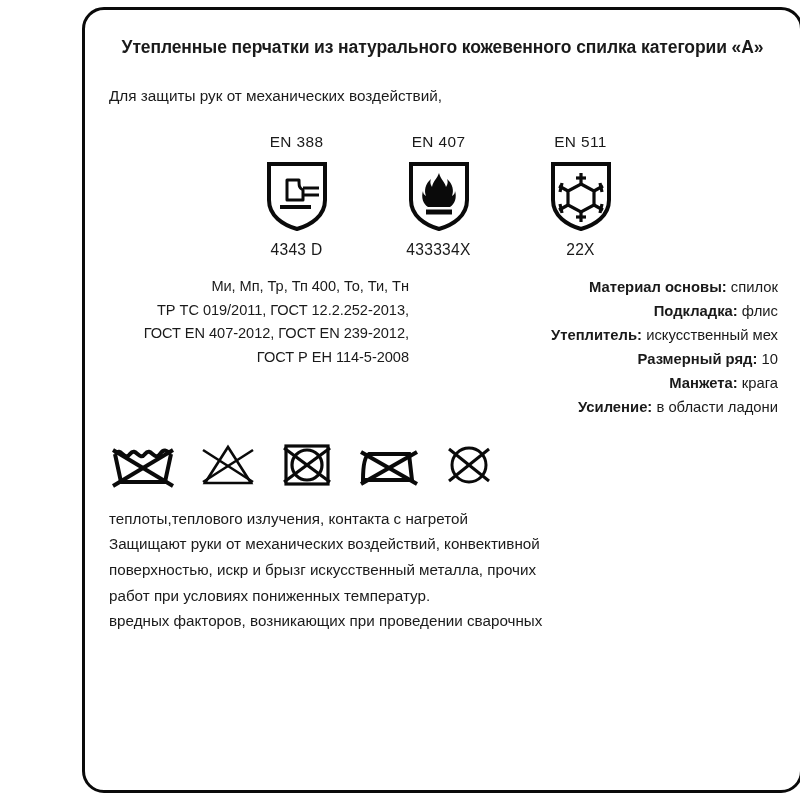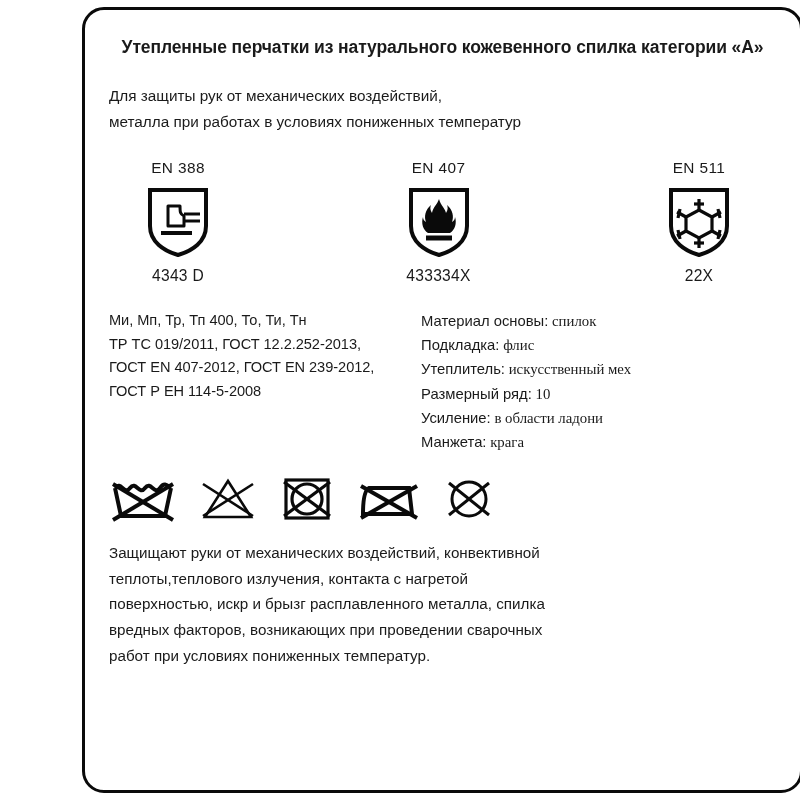--- a/index.html
+++ b/index.html
@@ -54,21 +54,21 @@
     font-size: 15.3px;
     line-height: 1.72;
     margin: 22px 0 4px 0;
     padding-left: 2px;
   }
   .intro .ln { display: block; white-space: pre; }
 
   
   .badges {
     display: flex;
-    justify-content: space-between;
+    justify-content: center;
     margin-top: 24px;
     padding-right: 8px;
   }
   .badge {
     width: 142px;
     display: flex;
     flex-direction: column;
     align-items: center;
   }
   .badge-name {
@@ -79,44 +79,45 @@
   .badge-shield { width: 64px; height: 72px; display: block; }
   .badge-code {
     font-size: 15.6px;
     letter-spacing: 0.3px;
     margin-top: 9px;
   }
 
   
   .mid {
     display: flex;
-    margin-top: 24px;
+    margin-top: 16px;
     padding-left: 2px;
+    text-align: right;
   }
   .std-col {
     width: 300px;
     flex: 0 0 300px;
   }
   .std-line {
     font-size: 14.6px;
     line-height: 1.62;
     white-space: pre;
     letter-spacing: -0.05px;
   }
   .spec-col {
     flex: 1 1 auto;
     padding-left: 12px;
   }
   .spec-row {
     font-size: 14.8px;
     line-height: 1.63;
     white-space: nowrap;
   }
-  .spec-key { font-weight: normal; }
-  .spec-val { font-weight: normal; font-family: Liberation Serif, serif; }
+  .spec-key { font-weight: bold; }
+  .spec-val { font-weight: normal; }
 
   
   .care {
     display: flex;
     align-items: center;
     margin-top: 22px;
     padding-left: 4px;
   }
   .care-item {
     margin-right: 24px;
@@ -139,21 +140,20 @@
 <div class="label-card">
   <div class="card-inner">
 
     <div class="title">
       <span>Утепленные перчатки из натурального кожевенного</span>
       <span>спилка категории «А»</span>
     </div>
 
     <div class="intro">
       <span class="ln">Для защиты рук от механических воздействий,</span>
-      <span class="ln">металла при работах в условиях пониженных температур</span>
     </div>
 
     <div class="badges">
 
       <div class="badge">
         <div class="badge-name">EN 388</div>
         <svg class="badge-shield" viewBox="0 0 64 72">
           <path d="M4 4 H60 V40 C60 56 46 65 32 69 C18 65 4 56 4 40 Z" fill="none" stroke="#0a0a0a" stroke-width="4"></path>
           <path d="M22 20 H34 C34 26 34 28 38 30 L38 40 H22 Z" fill="none" stroke="#0a0a0a" stroke-width="3" stroke-linejoin="round"></path>
           <line x1="38" y1="28" x2="54" y2="28" stroke="#0a0a0a" stroke-width="3"></line>
@@ -231,24 +231,24 @@
         <div class="spec-row">
           <span class="spec-key">Подкладка:</span><span class="spec-val"> флис</span>
         </div>
         <div class="spec-row">
           <span class="spec-key">Утеплитель:</span><span class="spec-val"> искусственный мех</span>
         </div>
         <div class="spec-row">
           <span class="spec-key">Размерный ряд:</span><span class="spec-val"> 10</span>
         </div>
         <div class="spec-row">
+          <span class="spec-key">Манжета:</span><span class="spec-val"> крага</span>
+        </div>
+        <div class="spec-row">
           <span class="spec-key">Усиление:</span><span class="spec-val"> в области ладони</span>
-        </div>
-        <div class="spec-row">
-          <span class="spec-key">Манжета:</span><span class="spec-val"> крага</span>
         </div>
       </div>
 
     </div>
 
     <div class="care">
 
       <span class="care-item">
         <svg class="care-svg" width="64" height="46" viewBox="0 0 64 46">
           <g stroke="#0a0a0a" fill="none" stroke-width="4">
@@ -297,21 +297,21 @@
             <circle cx="24" cy="23" r="17"></circle>
             <line x1="4" y1="7" x2="44" y2="39"></line>
             <line x1="44" y1="7" x2="4" y2="39"></line>
           </g>
         </svg>
       </span>
 
     </div>
 
     <div class="footer-text">
+      <span class="ln">теплоты,теплового излучения, контакта с нагретой</span>
       <span class="ln">Защищают руки от механических воздействий, конвективной</span>
-      <span class="ln">теплоты,теплового излучения, контакта с нагретой</span>
-      <span class="ln">поверхностью, искр и брызг расплавленного металла, спилка</span>
+      <span class="ln">поверхностью, искр и брызг искусственный металла, прочих</span>
+      <span class="ln">работ при условиях пониженных температур.</span>
       <span class="ln">вредных факторов, возникающих при проведении сварочных</span>
-      <span class="ln">работ при условиях пониженных температур.</span>
     </div>
 
   </div>
 </div>
 
 </body></html>

